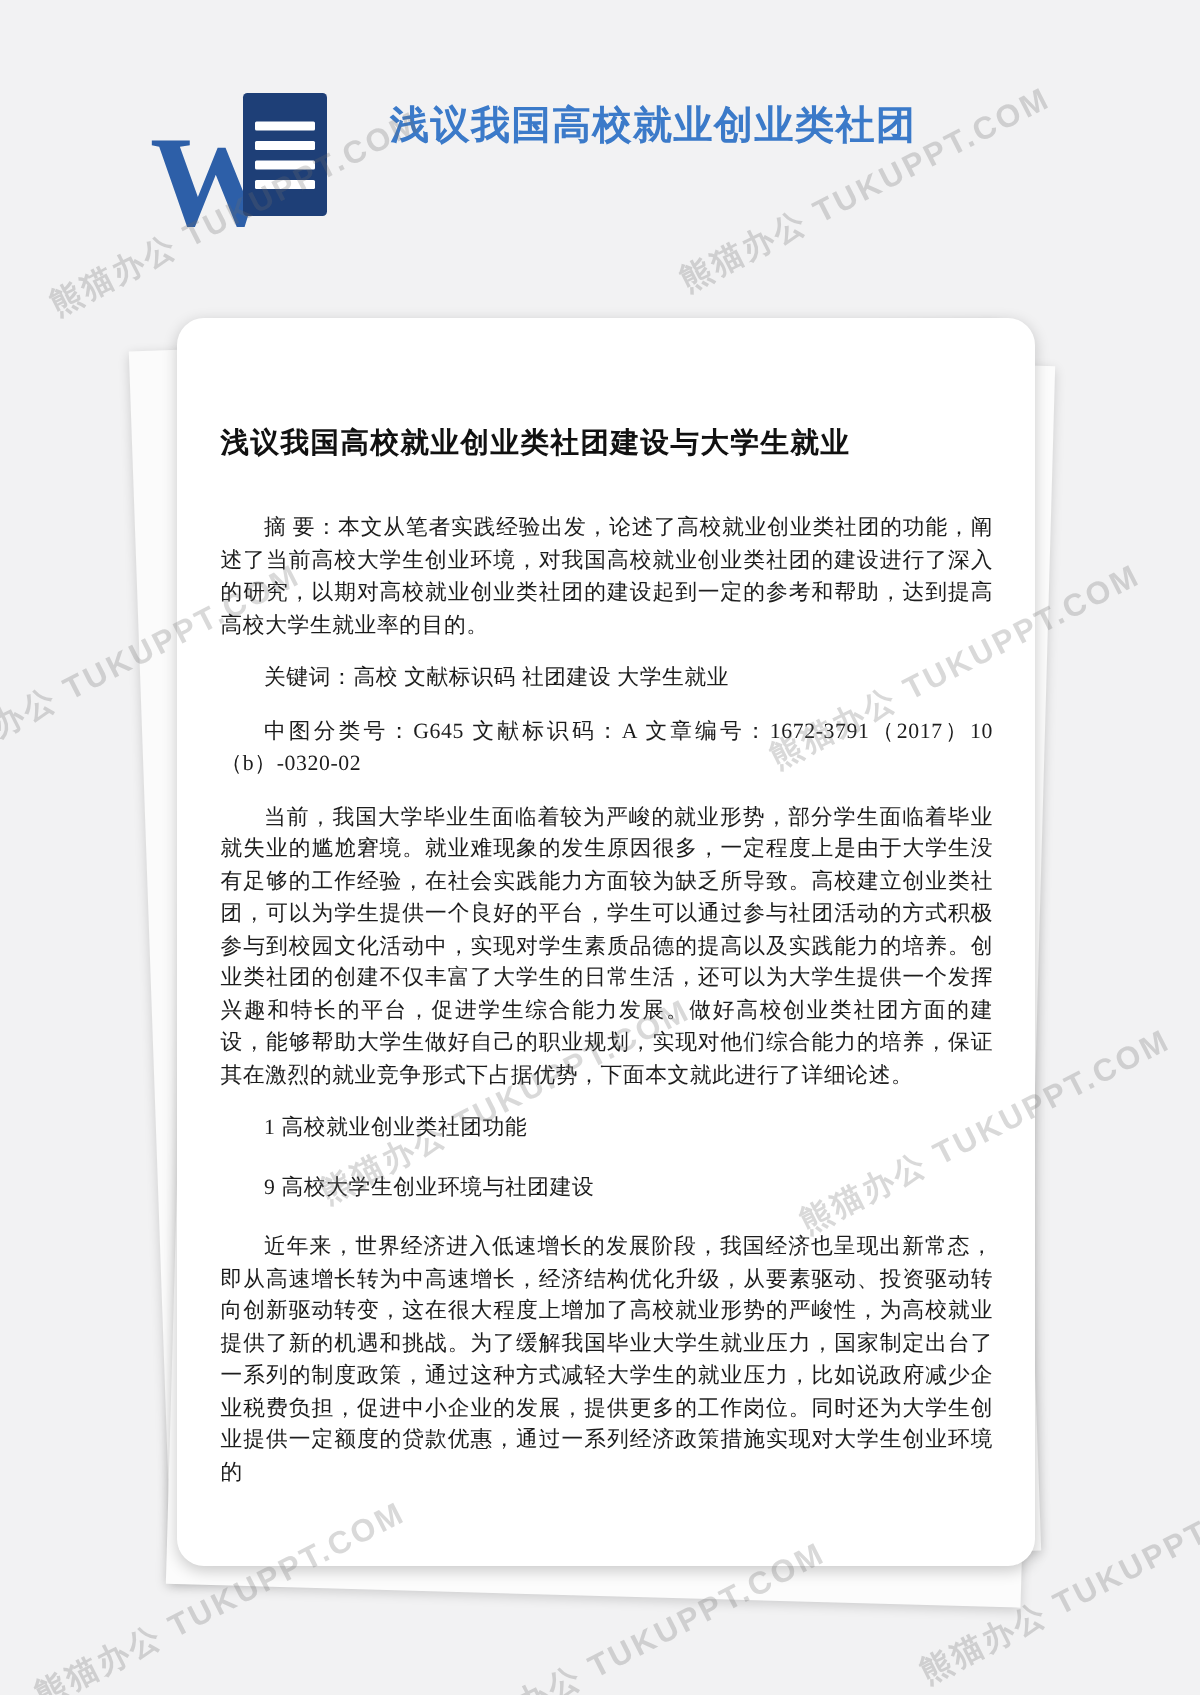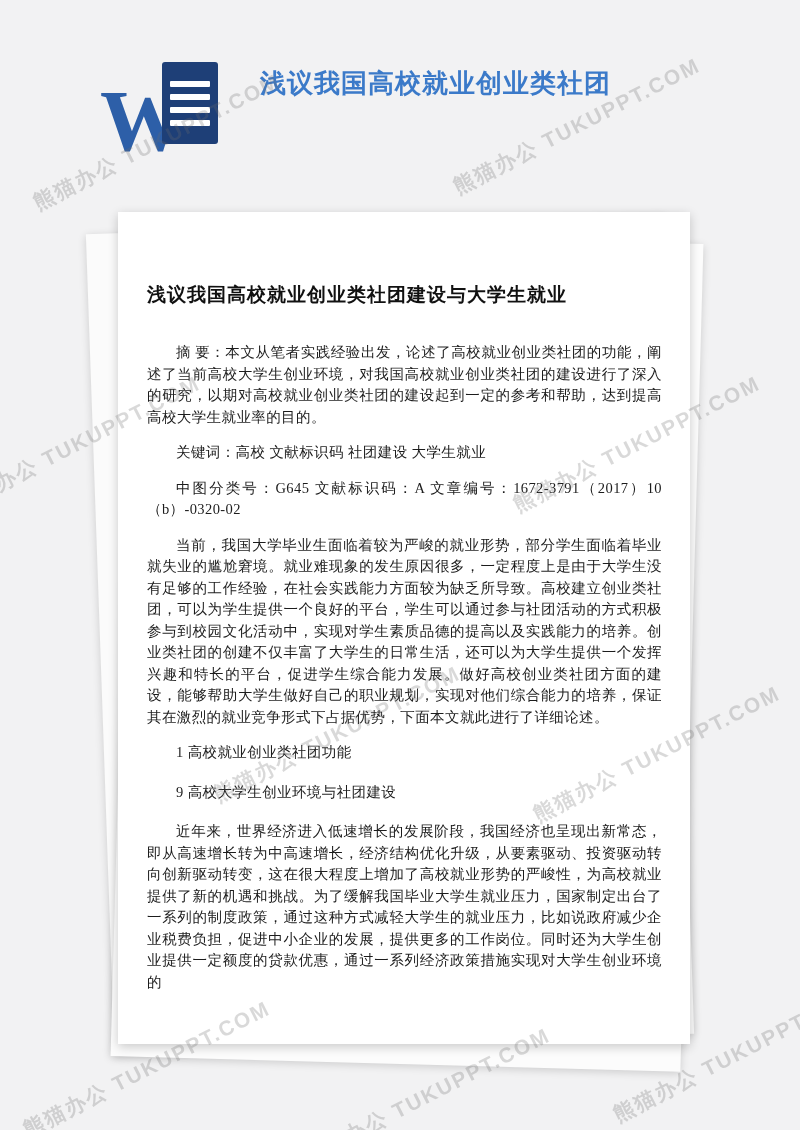--- a/index.html
+++ b/index.html
@@ -70,20 +70,21 @@
   .paper {
     position: absolute; left: 118px; top: 212px;
     width: 572px; height: 832px;
     background: #ffffff;
     box-shadow: 0 3px 10px rgba(0,0,0,0.20);
     z-index: 1;
     padding: 70px 28px 0 29px;
     font-family: "Liberation Serif", "DejaVu Serif", serif;
     color: #1c1c1c;
     overflow: hidden;
+    border-radius: 18px;
   }
   .doc-title {
     font-size: 19px; font-weight: 600;
     letter-spacing: 1px;
     margin-bottom: 34px;
     color: #111111;
   }
   .para {
     font-size: 14.5px;
     line-height: 21.5px;

